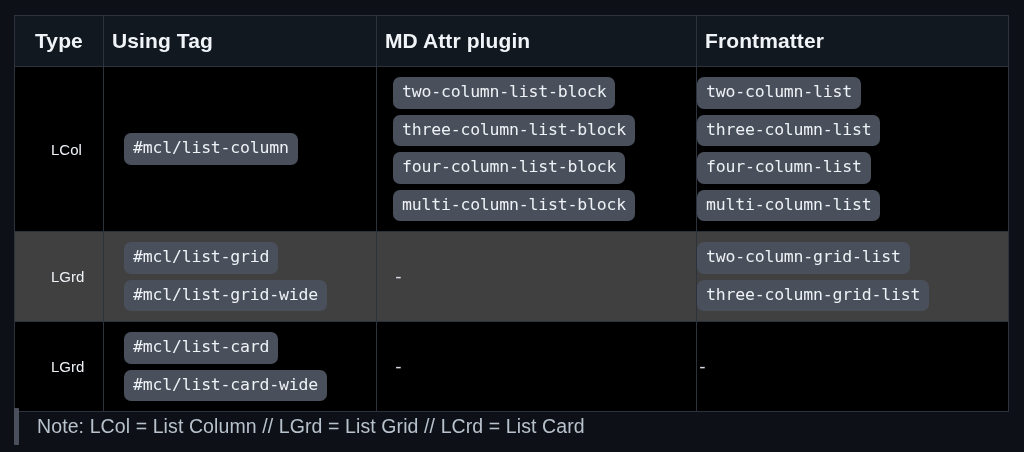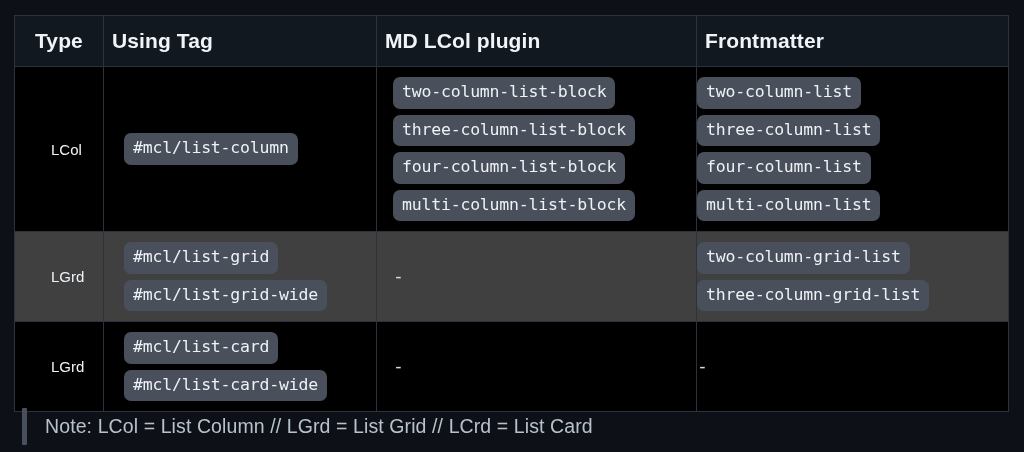--- a/index.html
+++ b/index.html
@@ -106,21 +106,21 @@
   .dash {
     font-family: "DejaVu Sans Mono", "Liberation Mono", monospace;
     font-size: 18px;
     color: #d8dee6;
     line-height: 1;
   }
 
   
   .note {
     position: absolute;
-    left: 22px;
+    left: 14px;
     top: 408px;
     display: flex;
     align-items: center;
     gap: 18px;
   }
 
   .note-bar {
     width: 5px;
     height: 37px;
     background: #4a505b;
@@ -145,21 +145,21 @@
       <colgroup>
         <col class="c-type">
         <col class="c-tag">
         <col class="c-md">
         <col class="c-front">
       </colgroup>
       <thead>
         <tr>
           <th class="th-type">Type</th>
           <th>Using Tag</th>
-          <th>MD LCol plugin</th>
+          <th>MD Attr plugin</th>
           <th>Frontmatter</th>
         </tr>
       </thead>
       <tbody>
 
         <tr class="row-odd">
           <td class="cell-type">LCol</td>
           <td class="cell-tag">
             <div class="pill-stack">
               <span class="pill">#mcl/list-column</span>

